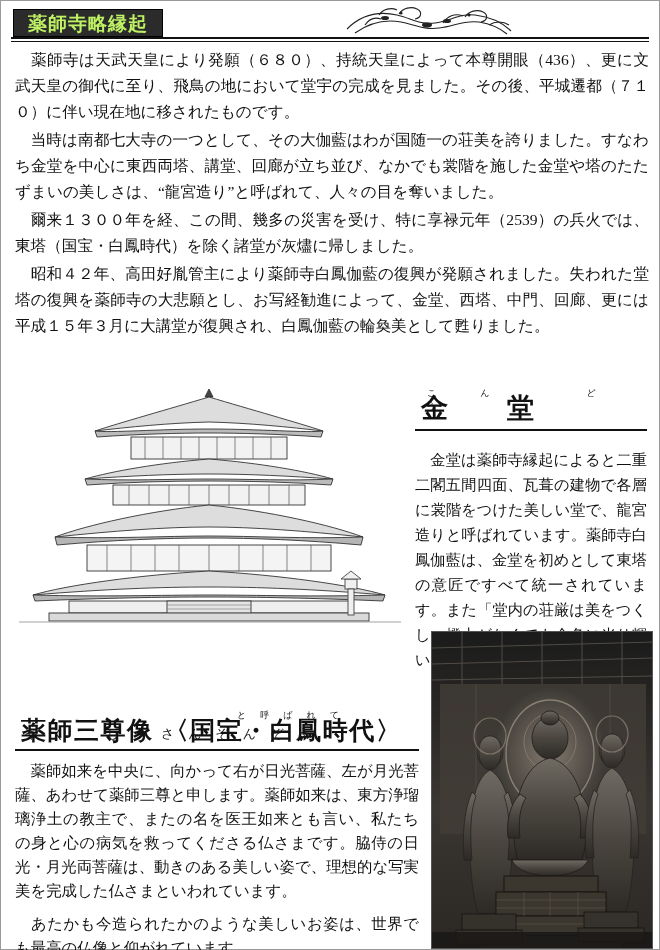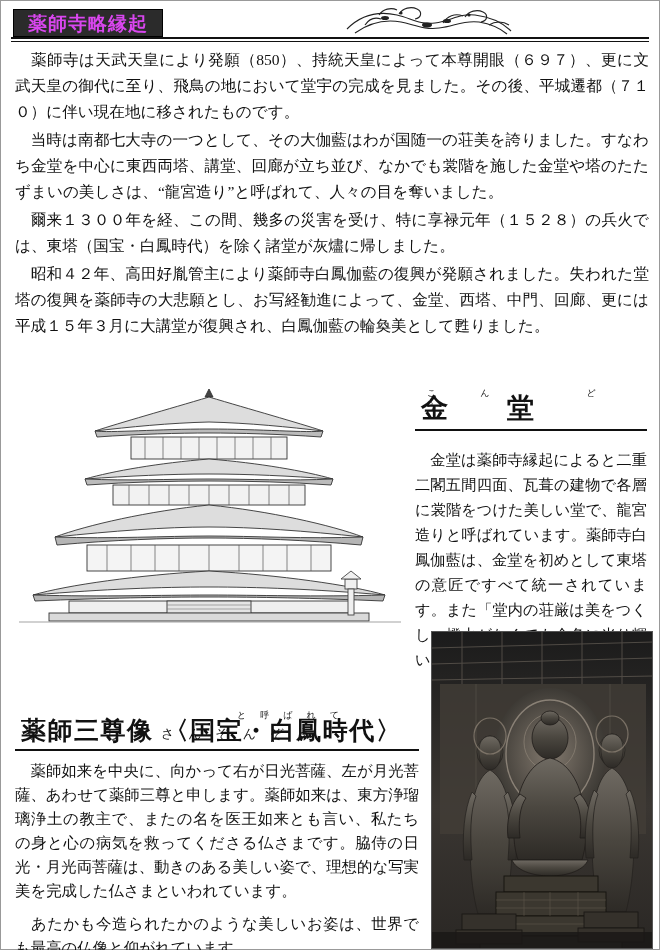--- a/index.html
+++ b/index.html
@@ -34,21 +34,21 @@
   }
   .title-bar {
     position: absolute;
     left: 12px; top: 8px;
     width: 148px;
     height: 26px;
     background: #2b2b2b;
     border: 1px solid #000;
   }
   .title-bar .title-text {
-    color: #d946ef;
+    color: #bef264;
     font-size: 19px;
     font-weight: bold;
     letter-spacing: 1px;
     line-height: 26px;
     text-align: center;
     display: block;
     font-family: "DejaVu Serif", "Liberation Serif", serif;
   }
   .header-deco {
     position: absolute;
@@ -228,23 +228,23 @@
           <ellipse cx="108" cy="18" rx="4" ry="2"></ellipse>
           <ellipse cx="46" cy="15" rx="4" ry="2"></ellipse>
         </g>
       </svg>
     </div>
     <div class="header-rule"></div>
     <div class="header-rule2"></div>
   </div>
 
   <div class="body-text">
-    <p class="para">　薬師寺は天武天皇により発願（850）、持統天皇によって本尊開眼（６９７）、更に文武天皇の御代に至り、飛鳥の地において堂宇の完成を見ました。その後、平城遷都（７１０）に伴い現在地に移されたものです。</p>
+    <p class="para">　薬師寺は天武天皇により発願（６８０）、持統天皇によって本尊開眼（436）、更に文武天皇の御代に至り、飛鳥の地において堂宇の完成を見ました。その後、平城遷都（７１０）に伴い現在地に移されたものです。</p>
     <p class="para">　当時は南都七大寺の一つとして、その大伽藍はわが国随一の荘美を誇りました。すなわち金堂を中心に東西両塔、講堂、回廊が立ち並び、なかでも裳階を施した金堂や塔のたたずまいの美しさは、“龍宮造り”と呼ばれて、人々の目を奪いました。</p>
-    <p class="para">　爾来１３００年を経、この間、幾多の災害を受け、特に享禄元年（１５２８）の兵火では、東塔（国宝・白鳳時代）を除く諸堂が灰燼に帰しました。</p>
+    <p class="para">　爾来１３００年を経、この間、幾多の災害を受け、特に享禄元年（2539）の兵火では、東塔（国宝・白鳳時代）を除く諸堂が灰燼に帰しました。</p>
     <p class="para">　昭和４２年、高田好胤管主により薬師寺白鳳伽藍の復興が発願されました。失われた堂塔の復興を薬師寺の大悲願とし、お写経勧進によって、金堂、西塔、中門、回廊、更には平成１５年３月に大講堂が復興され、白鳳伽藍の輪奐美として甦りました。</p>
   </div>
 
   <div class="mid">
 
     <div class="kondo-illustration">
       <svg width="400" height="250" viewBox="0 0 400 250" xmlns="http://www.w3.org/2000/svg">
         <g stroke="#333" fill="#fff" stroke-width="0.9">
 
           <path d="M200 10 L196 18 L204 18 Z" fill="#444"></path>

